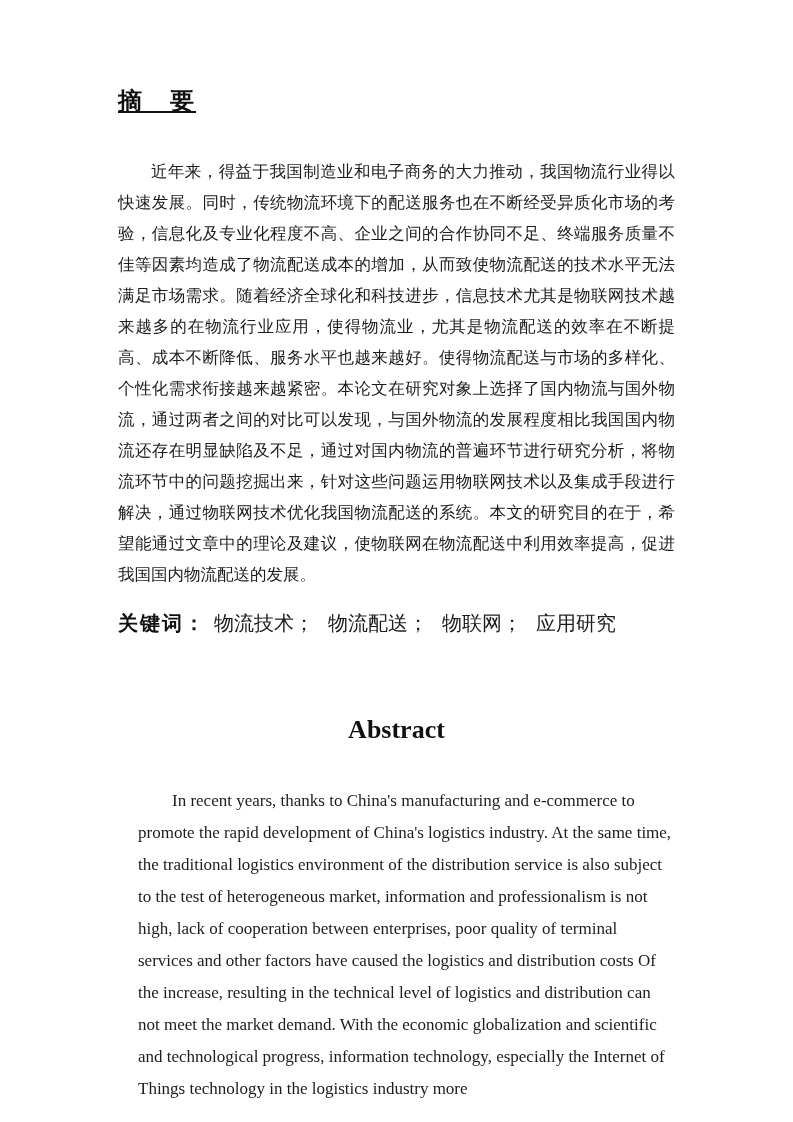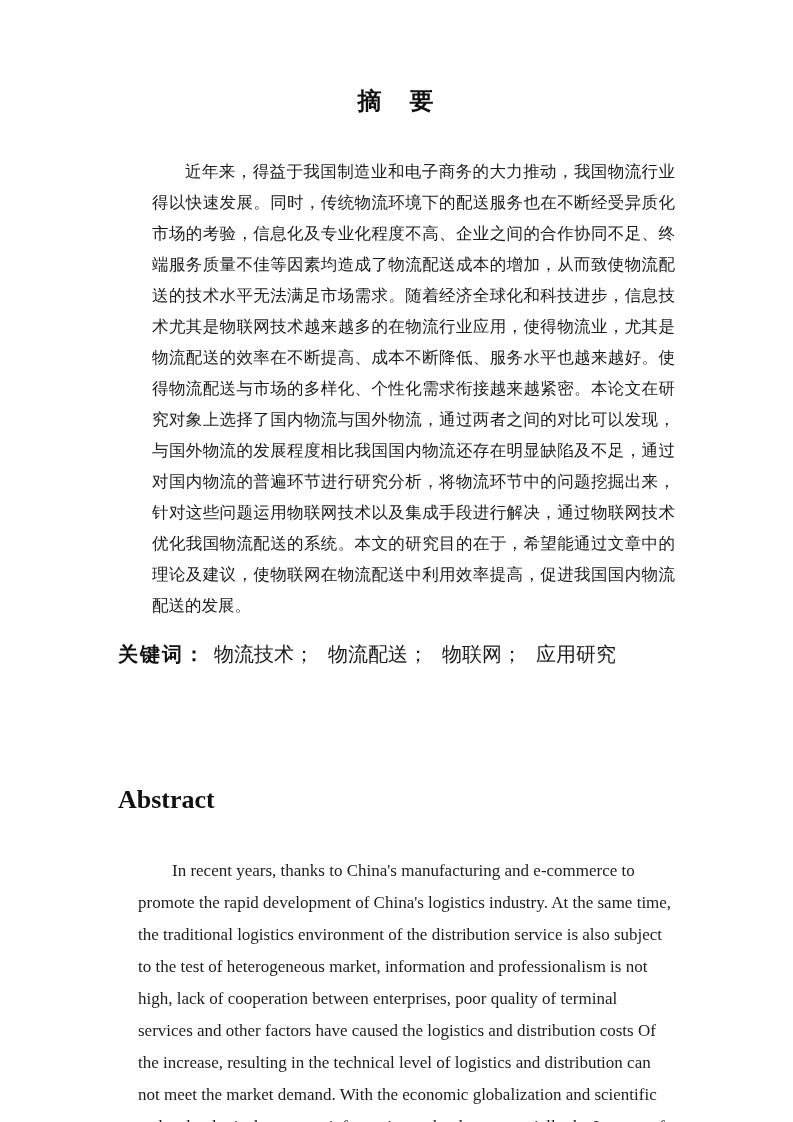--- a/index.html
+++ b/index.html
@@ -14,34 +14,34 @@
     width: 793px;
     height: 1122px;
     background: #ffffff;
     padding: 85px 118px 0 118px;
     overflow: hidden;
   }
   .cn-title {
     font-family: "DejaVu Sans", sans-serif;
     font-size: 24px;
     font-weight: bold;
-    text-align: center;
+    text-align: left;
     letter-spacing: 2px;
     color: #111;
     line-height: 33px;
+    text-decoration: underline;
   }
   .cn-body {
     margin-top: 38px;
     font-family: "Liberation Serif", serif;
     font-size: 16.5px;
     line-height: 31px;
     text-align: justify;
     text-indent: 33px;
     color: #1c1c1c;
-    margin-left: 34px;
   }
   .keywords {
     margin-top: 21px;
     font-size: 20px;
     line-height: 24px;
     white-space: nowrap;
     color: #1c1c1c;
   }
   .kw-label {
     font-family: "DejaVu Sans", sans-serif;
@@ -49,25 +49,25 @@
     letter-spacing: 2px;
     margin-right: 8px;
     color: #111;
   }
   .kw {
     font-family: "Liberation Serif", serif;
     margin-right: 14px;
   }
   .kw:last-child { margin-right: 0; }
   .en-title {
-    margin-top: 119px;
+    margin-top: 80px;
     font-family: "Liberation Serif", serif;
     font-size: 26px;
     font-weight: bold;
-    text-align: left;
+    text-align: center;
     color: #111;
     line-height: 30px;
   }
   .en-body {
     margin-top: 40px;
     font-family: "Liberation Serif", serif;
     font-size: 17px;
     line-height: 32px;
     text-align: left;
     text-indent: 34px;

